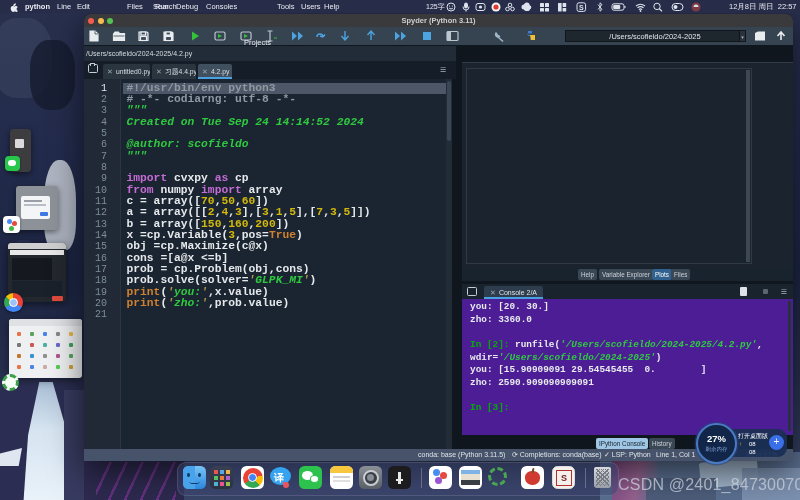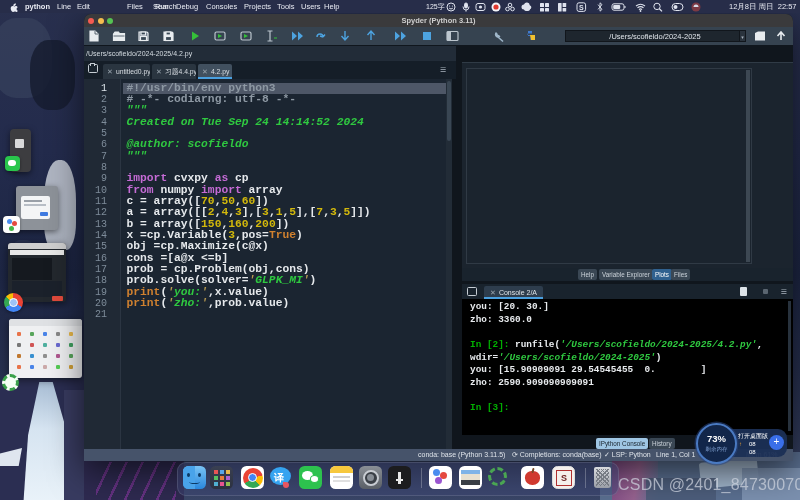--- a/index.html
+++ b/index.html
@@ -56,21 +56,21 @@
 .qt { color:#b89a50; font-style:italic; }
 #hiline { position:absolute; top:3.7px; left:39px; width:329px; height:11.4px; background:#4e5767; }
 
 
 #rcol { position:absolute; top:32px; left:378px; width:331px; height:403px; }
 #rtoolbar { position:absolute; top:0; left:0; width:331px; height:16px; background:#242e3a; }
 #plots { position:absolute; top:16px; left:0; width:331px; height:206px; background:#1b242e; border-top:1px solid #303b46; }
 #ptabs { position:absolute; top:222px; left:0; width:331px; height:13px; background:#19232d; }
 .ptab { position:absolute; top:1px; height:11px; font-size:6.3px; line-height:11px; color:#ccd3da;
   background:#3a4754; padding:0 3px; border-radius:2px; white-space:nowrap; }
-#console { position:absolute; top:238px; left:0; width:331px; height:151px; background:#000000; }
+#console { position:absolute; top:238px; left:0; width:331px; height:151px; background:#4c1d95; }
 #ctabbar { position:absolute; top:0; left:0; width:100%; height:15px; background:#19232d; }
 #ctab { position:absolute; top:2px; left:22px; height:13px; background:#2e3d4d; color:#dfe5ea;
   font-size:7px; line-height:13px; padding:0 6px; border-bottom:2px solid #4aa0e0; border-radius:2px 2px 0 0; }
 #cbody { position:absolute; top:17px; left:8px; font-family:"Liberation Mono", monospace;
   font-size:9.4px; line-height:12.63px; white-space:pre; color:#e8ebee; font-weight:bold; }
 .ctab2 { position:absolute; height:11px; font-size:6.3px; line-height:11px; color:#ccd3da;
   background:#3a4754; padding:0 3px; border-radius:2px; white-space:nowrap; }
 
 #statusbar { position:absolute; bottom:0; left:0; width:100%; height:12px; background:#46536a;
   color:#dfe4ea; font-size:7px; line-height:12px; }
@@ -328,21 +328,21 @@
         <path d="M4.5 2.6 C5 1.8 6 1.3 6.9 1.4 C7 2.3 6.6 3 6.1 3.5 C5.6 4 4.9 4.3 4.3 4.2 C4.2 3.4 4.6 2.9 4.5 2.6 Z M6.8 4.1 C7.6 4.1 8.3 4.6 8.7 5.2 C7.9 5.7 7.6 6.3 7.6 7 C7.6 7.8 8.1 8.4 8.8 8.7 C8.5 9.4 8 10 7.4 10 C6.8 10 6.6 9.6 5.8 9.6 C5 9.6 4.7 10 4.1 10 C3.1 10 1.7 8.2 1.7 6.4 C1.7 4.9 2.7 4.1 3.7 4.1 C4.4 4.1 4.9 4.5 5.3 4.5 C5.7 4.5 6.2 4.1 6.8 4.1 Z" fill="#e9ebf3"></path>
       </svg>
     <span class="mi" style="left:25px;font-weight:bold;">python</span>
     <span class="mi" style="left:57px;">Line</span>
     <span class="mi" style="left:77px;">Edit</span>
     <span class="mi" style="left:105px;margin-left:48px;">Search</span>
     <span class="mi" style="left:127px;">Files</span>
     <span class="mi" style="left:155px;">Run</span>
     <span class="mi" style="left:176px;">Debug</span>
     <span class="mi" style="left:206px;">Consoles</span>
-    <span class="mi" style="left:244px;">Projects</span>
+    <span class="mi" style="left:244px;margin-top:36px;">Projects</span>
     <span class="mi" style="left:277px;">Tools</span>
     <span class="mi" style="left:301px;">Users</span>
     <span class="mi" style="left:324px;">Help</span>
     <span class="mi" style="left:426px;font-size:7px;">125字</span>
     <svg class="mi" style="left:446px;top:2px;" width="282" height="10" viewBox="0 0 282 10">
       <g fill="none" stroke="#dfe3ee" stroke-width="1">
         <circle cx="5" cy="5" r="4"></circle>
           <circle cx="3.6" cy="4" r="0.6" fill="#dfe3ee" stroke="none"></circle>
           <circle cx="6.4" cy="4" r="0.6" fill="#dfe3ee" stroke="none"></circle>
           <path d="M3.2 6.2 Q5 7.8 6.8 6.2"></path>
@@ -388,16 +388,16 @@
   </div>
 
   <div id="csdnpill">
     <div style="position:absolute;left:30px;top:3px;font-size:6px;white-space:nowrap;">打开桌面版</div>
     <div style="position:absolute;left:31px;top:12px;font-size:6px;color:#f0a030;">↑</div>
     <div style="position:absolute;left:41px;top:12px;font-size:6px;">08</div>
     <div style="position:absolute;left:41px;top:20px;font-size:6px;">08</div>
     <div style="position:absolute;left:61px;top:6px;width:15px;height:15px;border-radius:50%;background:#3a6fe8;color:#fff;font-size:10px;text-align:center;line-height:14px;">+</div>
   </div>
   <div id="pct">
-      <div style="font-size:9.5px;font-weight:bold;margin-top:8px;">73%</div>
+      <div style="font-size:9.5px;font-weight:bold;margin-top:8px;">27%</div>
       <div style="font-size:5.5px;color:#7f9fd0;margin-top:2px;">剩余内存</div>
     </div>
 </div>
 
 </body></html>

